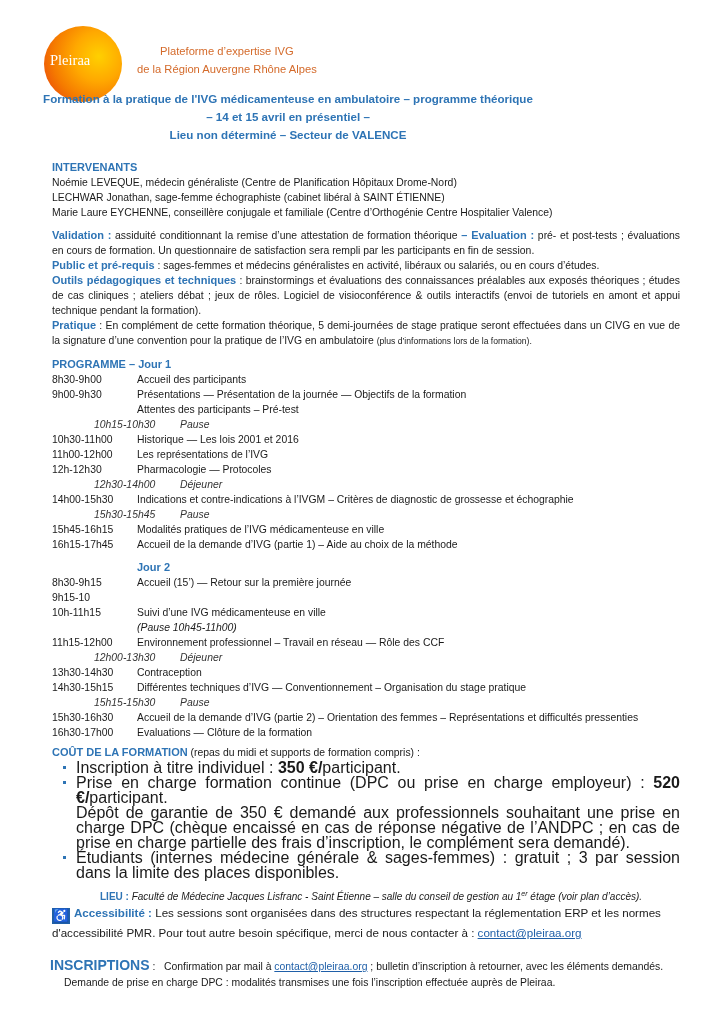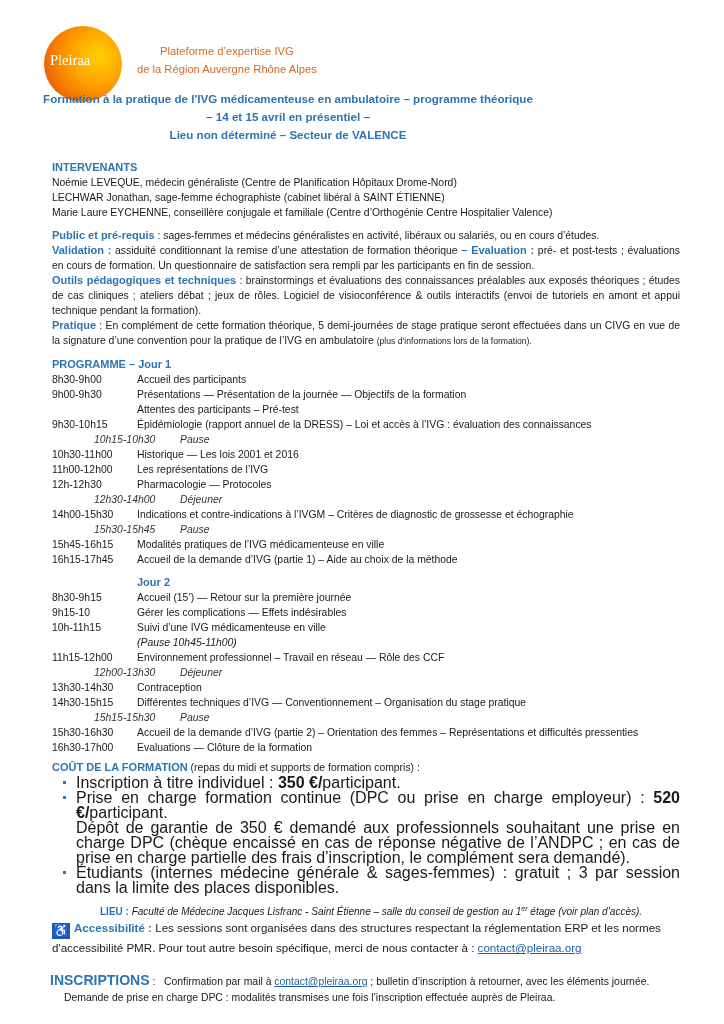--- a/index.html
+++ b/index.html
@@ -54,24 +54,24 @@
   <section>
     <div class="h">INTERVENANTS</div>
     <div class="line">Noémie LEVEQUE, médecin généraliste (Centre de Planification Hôpitaux Drome-Nord)</div>
     <div class="line">LECHWAR Jonathan, sage-femme échographiste (cabinet libéral à SAINT ÉTIENNE)</div>
     <div class="line">Marie Laure EYCHENNE, conseillère conjugale et familiale (Centre d’Orthogénie Centre Hospitalier Valence)</div>
   </section>
   <div class="gap"></div>
 
   <section>
     <div class="para">
+      <span class="lbl">Validation :</span><span> assiduité conditionnant la remise d’une attestation de formation théorique </span><span class="lbl">– Evaluation :</span><span> pré- et post-tests ; évaluations en cours de formation. Un questionnaire de satisfaction sera rempli par les participants en fin de session.</span>
+    </div>
+    <div class="para">
       <span class="lbl">Public et pré-requis</span><span> : sages-femmes et médecins généralistes en activité, libéraux ou salariés, ou en cours d’études.</span>
-    </div>
-    <div class="para">
-      <span class="lbl">Validation :</span><span> assiduité conditionnant la remise d’une attestation de formation théorique </span><span class="lbl">– Evaluation :</span><span> pré- et post-tests ; évaluations en cours de formation. Un questionnaire de satisfaction sera rempli par les participants en fin de session.</span>
     </div>
     <div class="para">
       <span class="lbl">Outils pédagogiques et techniques</span><span> : brainstormings et évaluations des connaissances préalables aux exposés théoriques ; études de cas cliniques ; ateliers débat ; jeux de rôles. Logiciel de visioconférence &amp; outils interactifs (envoi de tutoriels en amont et appui technique pendant la formation).</span>
     </div>
     <div class="para">
       <span class="lbl">Pratique</span><span> : En complément de cette formation théorique, 5 demi-journées de stage pratique seront effectuées dans un CIVG en vue de la signature d’une convention pour la pratique de l’IVG en ambulatoire </span><span class="small">(plus d’informations lors de la formation).</span>
     </div>
   </section>
   <div class="gap"></div>
 
@@ -80,24 +80,20 @@
     <div id="day1">
         <div class="sched-row">
           <span class="t">8h30-9h00</span>
           <span>Accueil des participants</span>
         </div>
         <div class="sched-row">
           <span class="t">9h00-9h30</span>
           <span>Présentations — Présentation de la journée — Objectifs de la formation</span>
         </div>
         <div class="cont-row">Attentes des participants – Pré-test</div>
-        <div class="sched-row">
-          <span class="t">9h30-10h15</span>
-          <span>Épidémiologie (rapport annuel de la DRESS) – Loi et accès à l’IVG : évaluation des connaissances</span>
-        </div>
         <div class="pause-row">
           <span class="t">10h15-10h30</span>
           <span>Pause</span>
         </div>
         <div class="sched-row">
           <span class="t">10h30-11h00</span>
           <span>Historique — Les lois 2001 et 2016</span>
         </div>
         <div class="sched-row">
           <span class="t">11h00-12h00</span>
@@ -130,21 +126,20 @@
       </div>
     <div class="gap"></div>
     <div class="h" style="padding-left:85px">Jour 2</div>
     <div id="day2">
         <div class="sched-row">
           <span class="t">8h30-9h15</span>
           <span>Accueil (15’) — Retour sur la première journée</span>
         </div>
         <div class="sched-row">
           <span class="t">9h15-10</span>
-          <span>Gérer les complications — Effets indésirables</span>
         </div>
         <div class="sched-row">
           <span class="t">10h-11h15</span>
           <span>Suivi d’une IVG médicamenteuse en ville</span>
         </div>
         <div class="cont-row it">(Pause 10h45-11h00)</div>
         <div class="sched-row">
           <span class="t">11h15-12h00</span>
           <span>Environnement professionnel – Travail en réseau — Rôle des CCF</span>
         </div>
@@ -192,17 +187,17 @@
     <span class="lbl">LIEU :</span><span> Faculté de Médecine Jacques Lisfranc - Saint Étienne – salle du conseil de gestion au 1</span><sup style="font-size:7px">er</sup><span> étage (voir plan d’accès).</span>
   </div>
 
   <div class="acc">
     <span class="wheel">♿</span><span class="lbl">Accessibilité :</span><span> Les sessions sont organisées dans des structures respectant la réglementation ERP et les normes d'accessibilité PMR. Pour tout autre besoin spécifique, merci de nous contacter à : </span><a class="mail" href="#">contact@pleiraa.org</a>
   </div>
   <div style="height:16px"></div>
 
   <div class="ins">
     <div style="margin-left:-2px">
-      <span class="lbl">INSCRIPTIONS</span><span style="white-space:pre"> :   </span><span>Confirmation par mail à </span><a class="mail" href="#">contact@pleiraa.org</a><span> ; bulletin d’inscription à retourner, avec les éléments journée.</span>
+      <span class="lbl">INSCRIPTIONS</span><span style="white-space:pre"> :   </span><span>Confirmation par mail à </span><a class="mail" href="#">contact@pleiraa.org</a><span> ; bulletin d’inscription à retourner, avec les éléments demandés.</span>
     </div>
     <div style="padding-left:12px">Demande de prise en charge DPC : modalités transmises une fois l’inscription effectuée auprès de Pleiraa.</div>
   </div>
 </div>
 
 </body></html>

